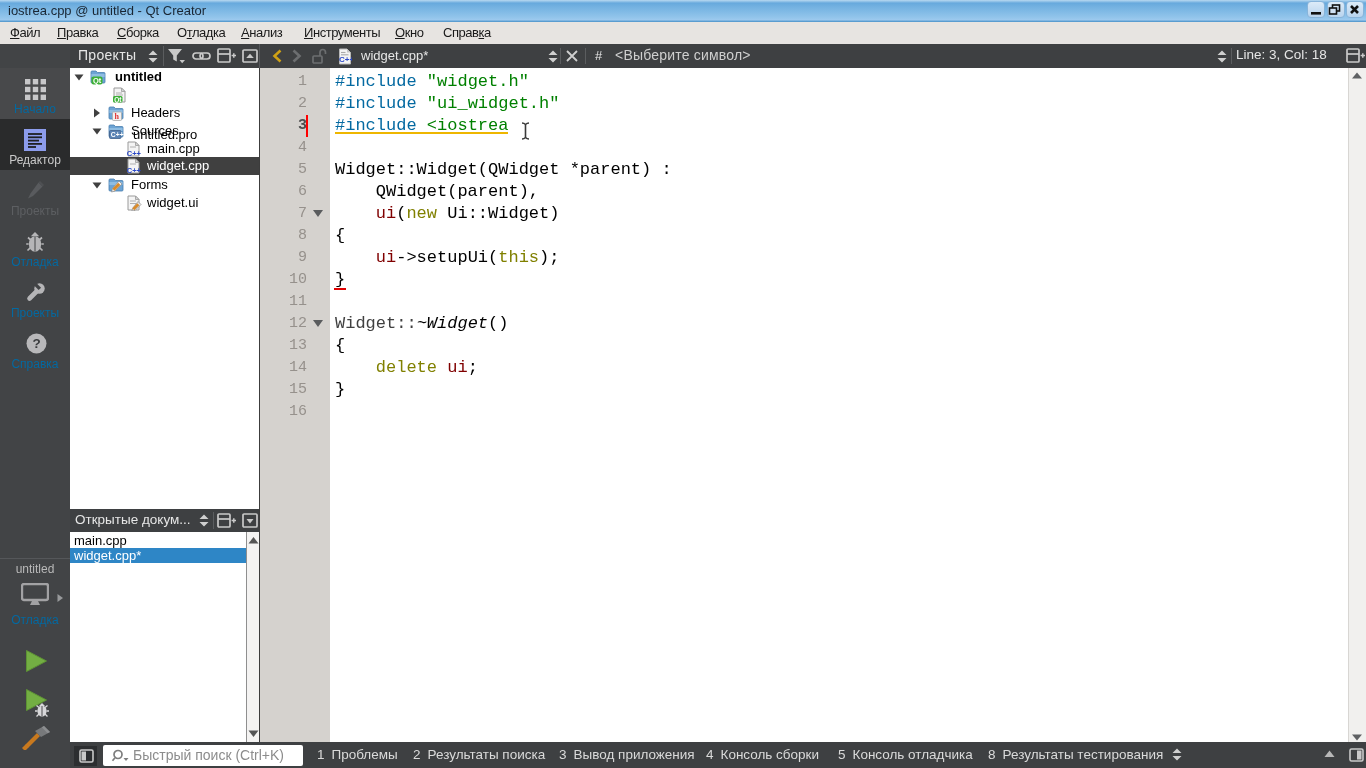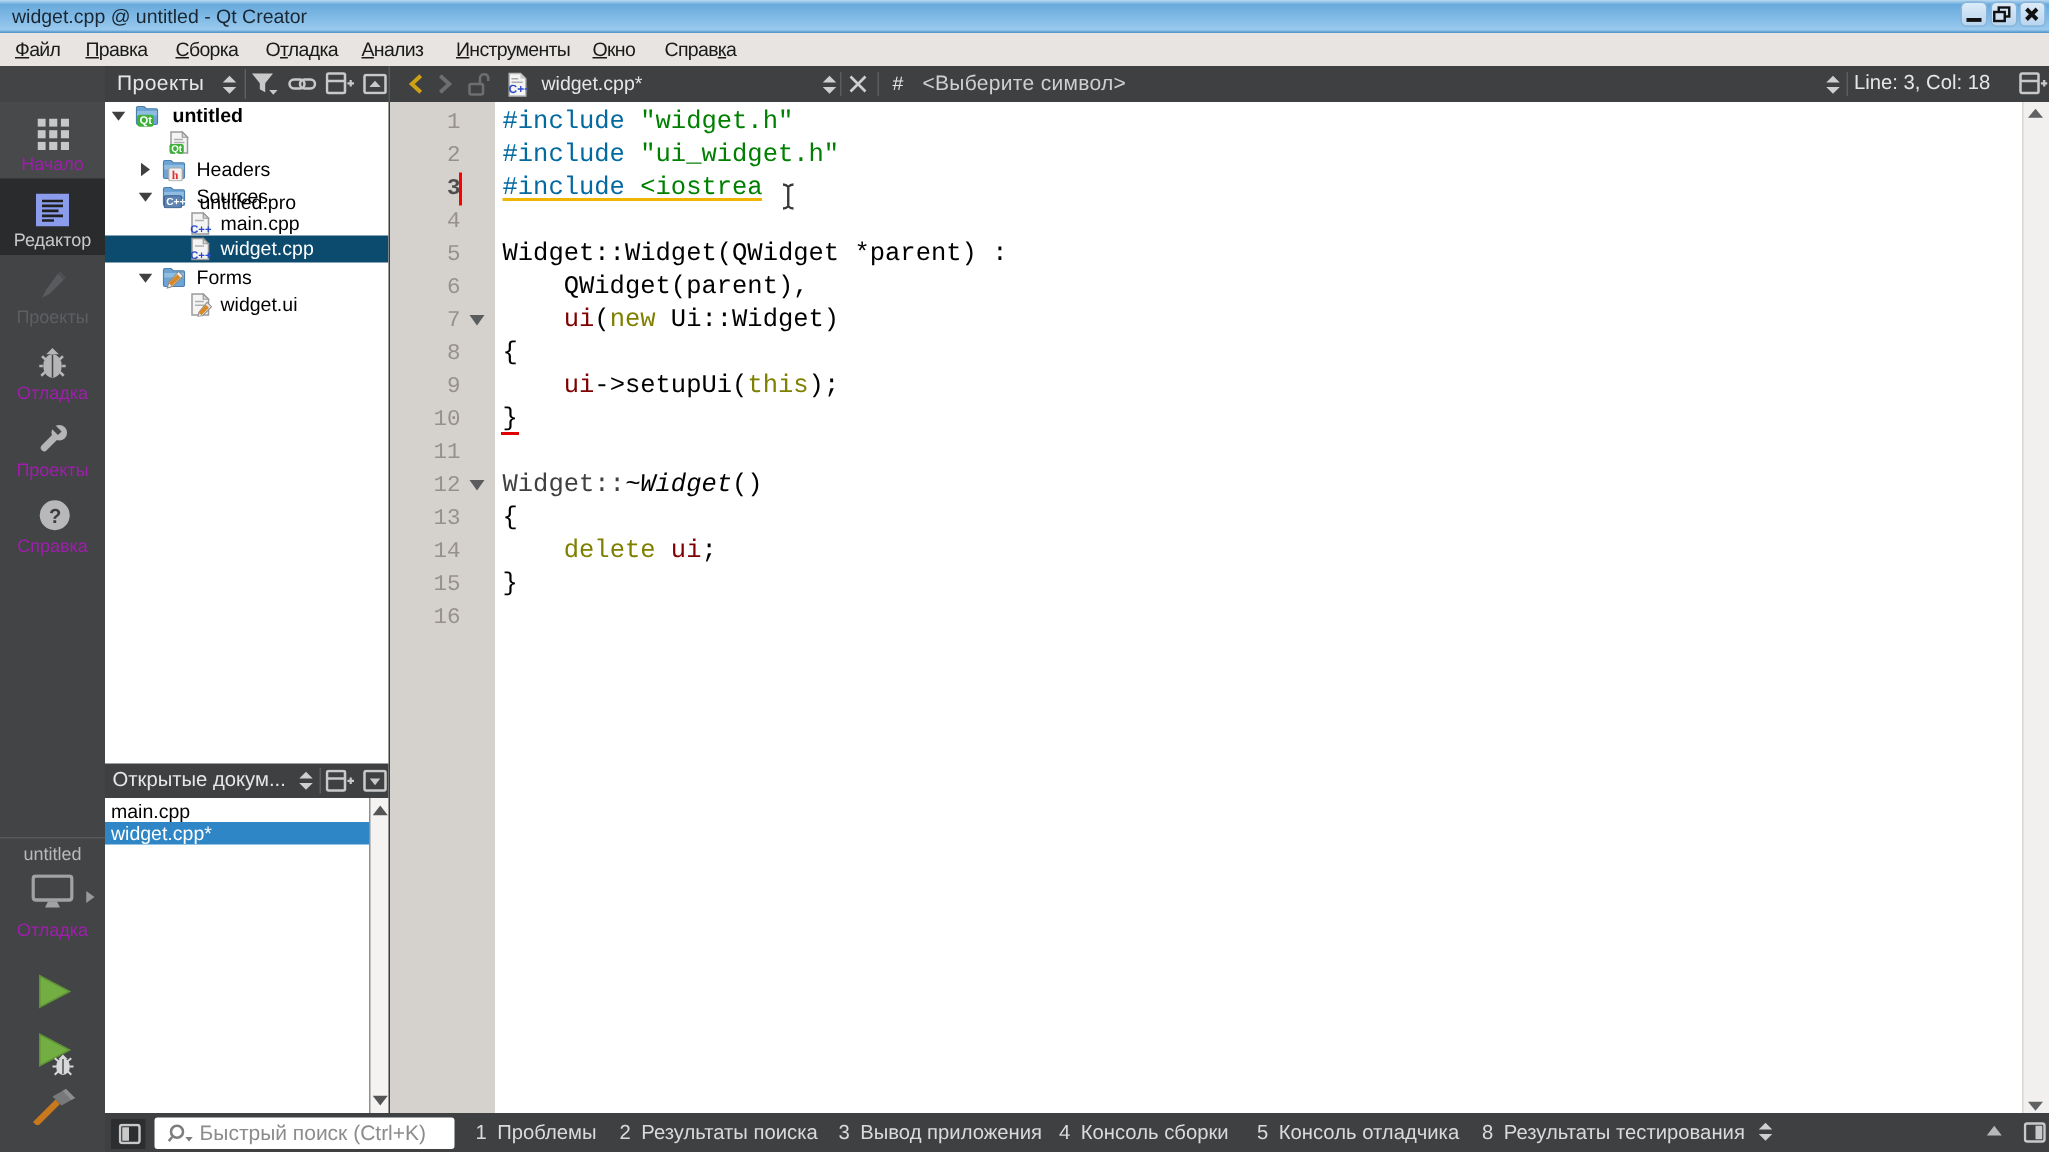--- a/index.html
+++ b/index.html
@@ -14,21 +14,21 @@
   background:linear-gradient(to bottom,#ddebf8,#b8d4ee); border:1px solid #88b4da; }
 
 #menubar { left:0; top:22px; width:1366px; height:22px; background:#e7e4e1; }
 .mi { position:absolute; top:25px; font-size:13px; color:#1a1a1a; letter-spacing:-0.45px; }
 
 #toolbar { left:0; top:44px; width:1366px; height:24px; background:#3e4042; }
 .tbtext { color:#e6e6e6; font-size:13px; position:absolute; }
 .vsep { position:absolute; width:1px; background:#5b5d5f; }
 
 #sidebar { left:0; top:44px; width:70px; height:724px; background:#424446; }
-.modelabel { position:absolute; width:70px; text-align:center; font-size:12px; color:#a21caf; }
+.modelabel { position:absolute; width:70px; text-align:center; font-size:12px; color:#0369a1; }
 
 #treepanel { left:70px; top:68px; width:189px; height:441px; background:#ffffff; overflow:hidden; }
 .trow { position:absolute; height:18px; font-size:13px; color:#000; left:0; width:189px; line-height:18px; }
 #odheader { left:70px; top:509px; width:189px; height:23px; background:#3e4042; }
 #odlist { left:70px; top:532px; width:189px; height:210px; background:#ffffff; }
 #splitline { left:259px; top:68px; width:1px; height:674px; background:#3c3c3c; }
 
 #gutter { left:260px; top:68px; width:70px; height:674px; background:#d5d2ce; }
 .lnum { position:absolute; left:267px; width:40px; text-align:right; font-family:"Liberation Mono",monospace; font-size:15px; color:#96918c; height:22px; line-height:22px; }
 #code { left:330px; top:68px; width:1018px; height:674px; background:#ffffff; }
@@ -37,21 +37,21 @@
 #vscroll { left:1348px; top:68px; width:18px; height:674px; background:#f1f0ee; border-left:1px solid #d8d6d3; }
 
 #bottombar { left:70px; top:742px; width:1296px; height:26px; background:#3e4042; }
 .btab { position:absolute; top:742px; height:26px; line-height:26px; color:#dadada; font-size:13.5px; }
 .num { margin-right:7px; }
 </style>
 </head>
 <body>
 
 <div class="abs" id="titlebar"></div>
-<div class="abs" id="titletext">widget.cpp @ untitled - Qt Creator</div>
+<div class="abs" id="titletext">iostrea.cpp @ untitled - Qt Creator</div>
 <div class="abs winbtn" style="left:1307px;"></div>
 <div class="abs winbtn" style="left:1327px;"></div>
 <div class="abs winbtn" style="left:1346px;"></div>
 <svg class="abs" style="left:1307px;top:1px;" width="58" height="17" viewBox="0 0 58 17">
   <rect x="4" y="11" width="10" height="2.6" fill="#111"></rect>
   <rect x="25.5" y="4" width="7" height="6" fill="none" stroke="#111" stroke-width="1.6"></rect>
   <rect x="22.5" y="7" width="7" height="6" fill="#cfe0f2" stroke="#111" stroke-width="1.6"></rect>
   <path d="M44 5 L51 12 M51 5 L44 12" stroke="#111" stroke-width="2.6"></path>
 </svg>
 
@@ -221,21 +221,21 @@
     </div>
 <div class="trow" style="top:36px;">
       <span style="position:absolute;left:61px;">Headers</span>
     </div>
 <div class="trow" style="top:54px;">
       <span style="position:absolute;left:61px;">Sources</span>
     </div>
 <div class="trow" style="top:72px;">
       <span style="position:absolute;left:77px;">main.cpp</span>
     </div>
-<div class="trow" style="top:89px;background:#0c4a6e;color:#fff;">
+<div class="trow" style="top:89px;background:#404040;color:#fff;">
       <span style="position:absolute;left:77px;">widget.cpp</span>
     </div>
 <div class="trow" style="top:108px;">
       <span style="position:absolute;left:61px;">Forms</span>
     </div>
 <div class="trow" style="top:126px;">
       <span style="position:absolute;left:77px;">widget.ui</span>
     </div>
 
 <svg class="abs" style="left:4px;top:5px;" width="10" height="9">

